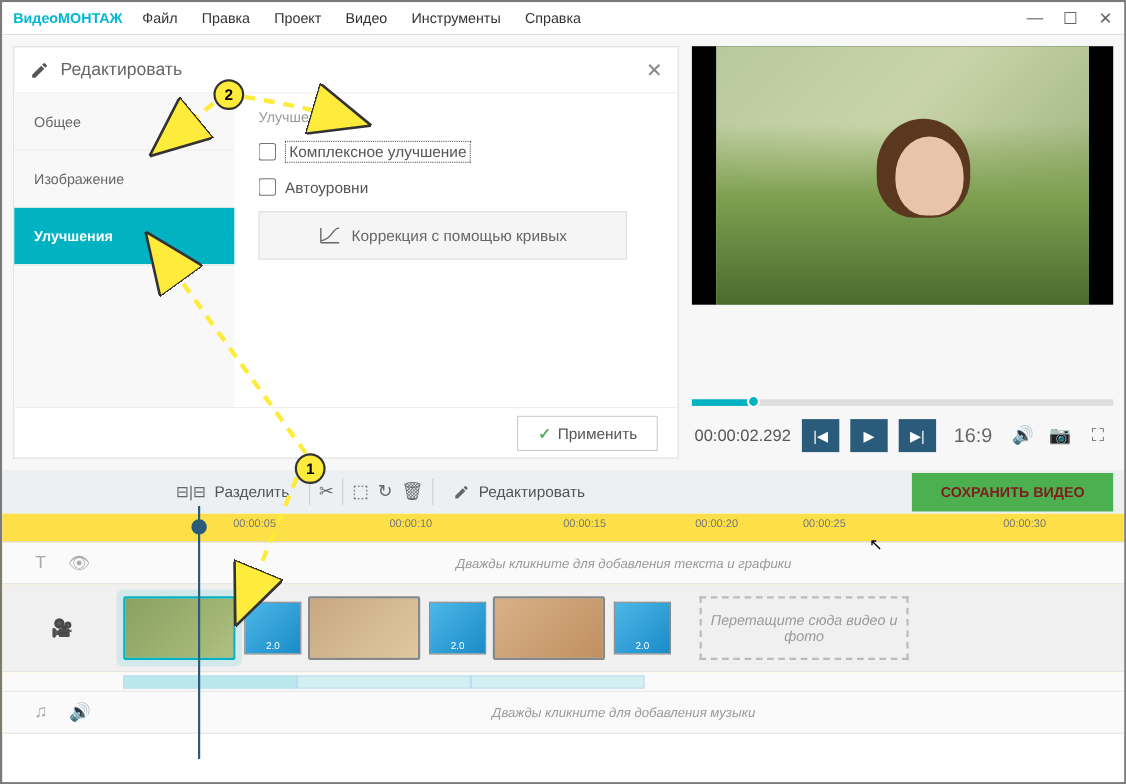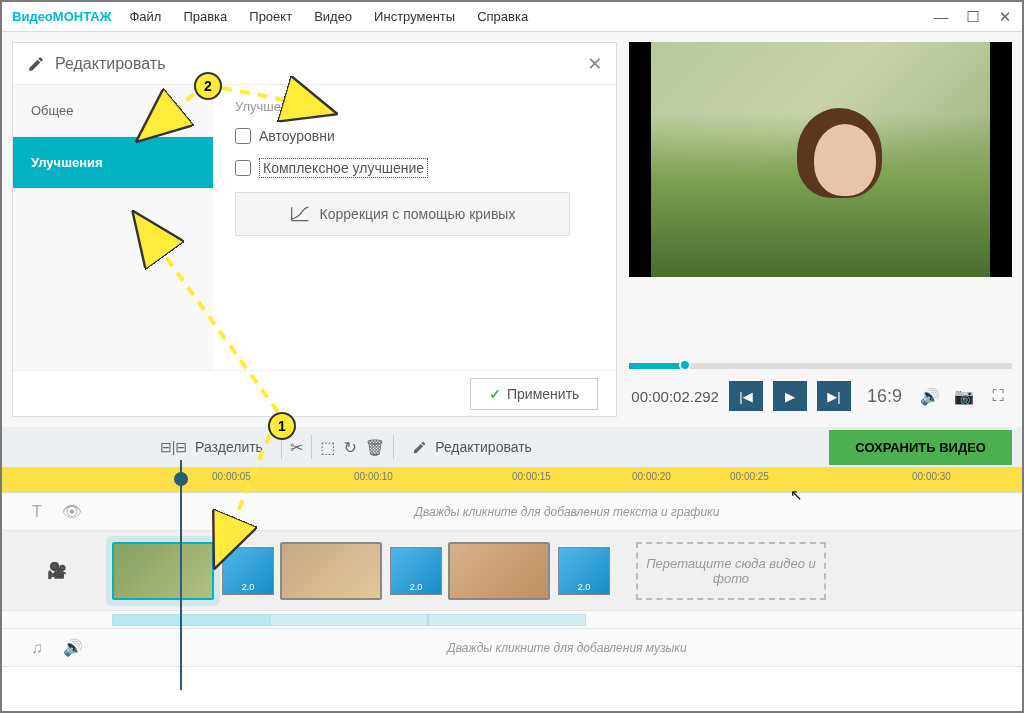--- a/index.html
+++ b/index.html
@@ -51,21 +51,21 @@
 .time-display { font-size: 15px; color: #555; }
 .ctrl-btn { width: 34px; height: 30px; background: #2a5b7a; color: #fff; display: flex; align-items: center; justify-content: center; cursor: pointer; font-size: 13px; }
 .ratio { font-size: 18px; color: #666; margin: 0 6px; }
 .ctrl-icon { width: 24px; height: 24px; display: flex; align-items: center; justify-content: center; color: #666; cursor: pointer; }
 
 
 .toolbar { height: 40px; background: #ecf0f2; display: flex; align-items: center; padding: 0 10px; gap: 8px; }
 .tb-group { display: flex; align-items: center; gap: 8px; padding: 0 10px; font-size: 14px; color: #555; }
 .tb-sep { width: 1px; height: 24px; background: #ccc; }
 .tb-icon { color: #666; cursor: pointer; }
-.save-video { margin-left: auto; background: #4caf50; color: #000000; font-weight: bold; font-size: 13px; padding: 10px 26px; cursor: pointer; }
+.save-video { margin-left: auto; background: #4caf50; color: #7f1d1d; font-weight: bold; font-size: 13px; padding: 10px 26px; cursor: pointer; }
 
 
 .timeline { background: #fde047; }
 .ruler { height: 26px; display: flex; align-items: center; padding-left: 110px; border-bottom: 1px solid #ddd; font-size: 10px; color: #888; position: relative; }
 .ruler-mark { position: absolute; top: 4px; font-size: 10px; color: #777; }
 .track-row { display: flex; align-items: center; border-bottom: 1px solid #e5e5e5; background: #fafafa; }
 .track-row.video { background: #f0f0f0; height: 80px; }
 .track-row.short { height: 38px; }
 .track-head { width: 110px; display: flex; align-items: center; justify-content: center; gap: 20px; color: #aaa; font-size: 16px; }
 .track-body { flex: 1; position: relative; height: 100%; display: flex; align-items: center; }
@@ -106,31 +106,32 @@
     <div class="edit-header">
       <svg class="edit-icon" viewBox="0 0 24 24">
           <path fill="currentColor" d="M3 17.25V21h3.75l11-11-3.75-3.75-11 11zM20.71 7.04a1 1 0 0 0 0-1.41l-2.34-2.34a1 1 0 0 0-1.41 0l-1.83 1.83 3.75 3.75 1.83-1.83z"></path>
         </svg>
       <div class="edit-title">Редактировать</div>
       <div class="edit-close">✕</div>
     </div>
     <div class="edit-body">
       <div class="edit-sidebar">
         <div class="tab-item">Общее</div>
+        <div class="tab-item">Изображение</div>
         <div class="tab-item active">Улучшения</div>
       </div>
       <div class="edit-content">
         <div class="section-label">Улучшения</div>
+        <label class="checkbox-row dotted">
+          <input type="checkbox" style="">
+          <span>Комплексное улучшение</span>
+        </label>
         <label class="checkbox-row">
           <input type="checkbox" style="">
           <span>Автоуровни</span>
-        </label>
-        <label class="checkbox-row dotted">
-          <input type="checkbox" style="">
-          <span>Комплексное улучшение</span>
         </label>
         <div class="curves-btn">
           <svg width="20" height="18" viewBox="0 0 24 20">
               <path fill="none" stroke="#666" stroke-width="1.5" d="M2 18 L2 2 M2 18 L22 18 M2 16 Q 10 14 14 8 T 22 2"></path>
             </svg>
           <span>Коррекция с помощью кривых</span>
         </div>
       </div>
     </div>
     <div class="edit-footer">

